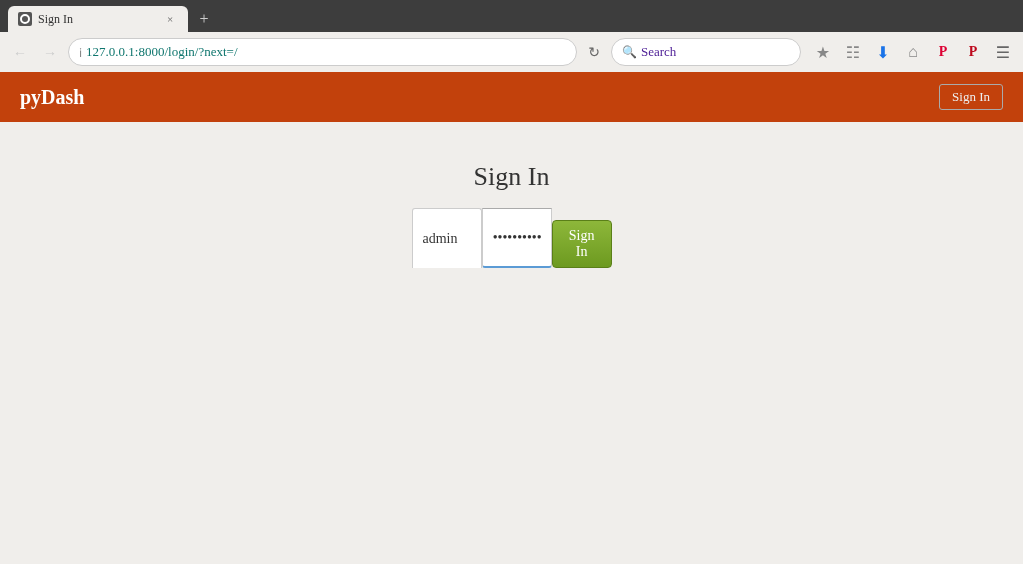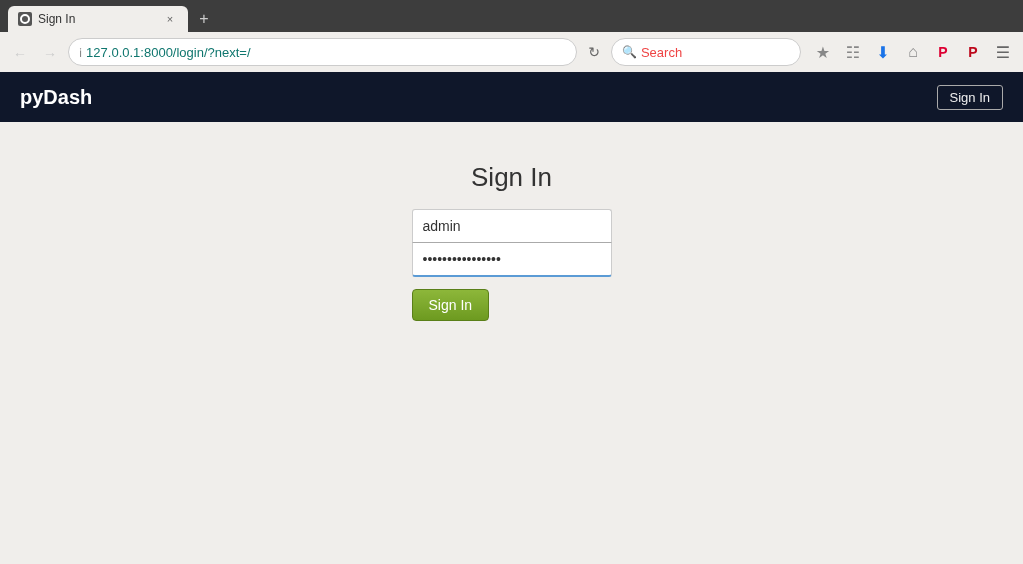--- a/index.html
+++ b/index.html
@@ -1,15 +1,15 @@
 <!DOCTYPE html>
 <html><head>
   <meta charset="utf-8">
   <style>
-    * { margin: 0; padding: 0; box-sizing: border-box; }
+    * { margin: 0; padding: 0; box-sizing: border-box; font-family: Liberation Serif, serif; }
     body { font-family: Arial, sans-serif; background: #f0eeeb; width: 1023px; height: 564px; overflow: hidden; }
 
     .tab-bar {
       display: flex;
       align-items: center;
       padding: 6px 8px 0 8px;
       background: #3d3d3d;
       height: 32px;
     }
 
@@ -139,21 +139,21 @@
       gap: 4px;
     }
 
     .search-icon-small {
       color: #888;
       font-size: 12px;
     }
 
     .search-text {
       font-size: 13px;
-      color: #ef4444;
+      color: #4c1d95;
     }
 
     .nav-icons {
       display: flex;
       align-items: center;
       gap: 6px;
       margin-left: 4px;
     }
 
     .nav-icon {
@@ -169,21 +169,21 @@
     .nav-icon.bookmark { color: #888; }
     .nav-icon.reader { color: #888; }
     .nav-icon.download { color: #1a73e8; }
     .nav-icon.home { color: #888; }
     .nav-icon.pocket { color: #d03; }
     .nav-icon.pinterest { color: #bd081c; }
     .nav-icon.menu { color: #666; }
 
     
     .app-header {
-      background: #0f172a;
+      background: #c2410c;
       height: 50px;
       display: flex;
       align-items: center;
       padding: 0 20px;
       justify-content: space-between;
     }
 
     .app-logo {
       color: #fff;
       font-size: 20px;
@@ -211,21 +211,21 @@
 
     .signin-title {
       font-size: 26px;
       font-weight: normal;
       color: #333;
       margin-bottom: 16px;
     }
 
     .signin-form {
       display: flex;
-      flex-direction: column;
+      flex-direction: row;
       gap: 0;
       width: 200px;
     }
 
     .form-input {
       width: 100%;
       padding: 8px 10px;
       font-size: 14px;
       border: 1px solid #ccc;
       outline: none;

